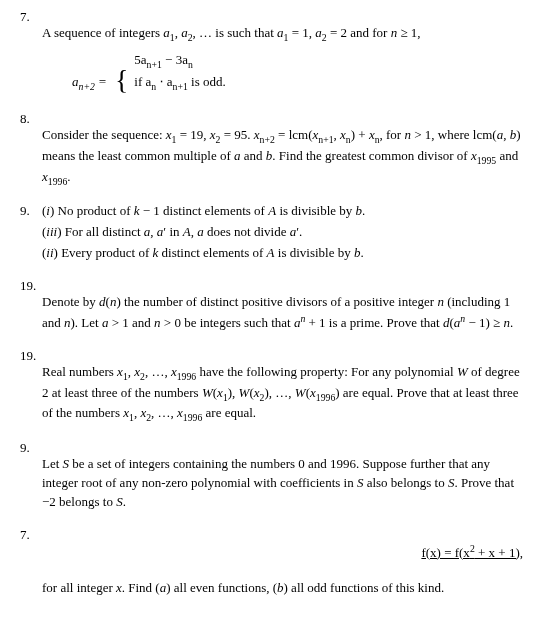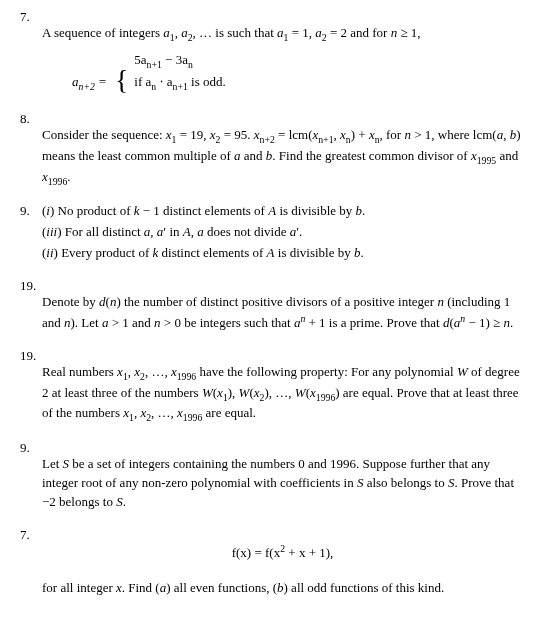--- a/index.html
+++ b/index.html
@@ -84,22 +84,23 @@
     }
 
     .case-cond {
     }
 
     sub, sup {
       font-size: 0.75em;
     }
 
     .centered-eq {
-      text-align: center;
+      text-align: right;
       margin: 4px 0;
+      text-decoration: underline;
     }
 
     em {
       font-style: italic;
     }
 
     .proof-line {
       margin-top: 4px;
     }
   </style>

